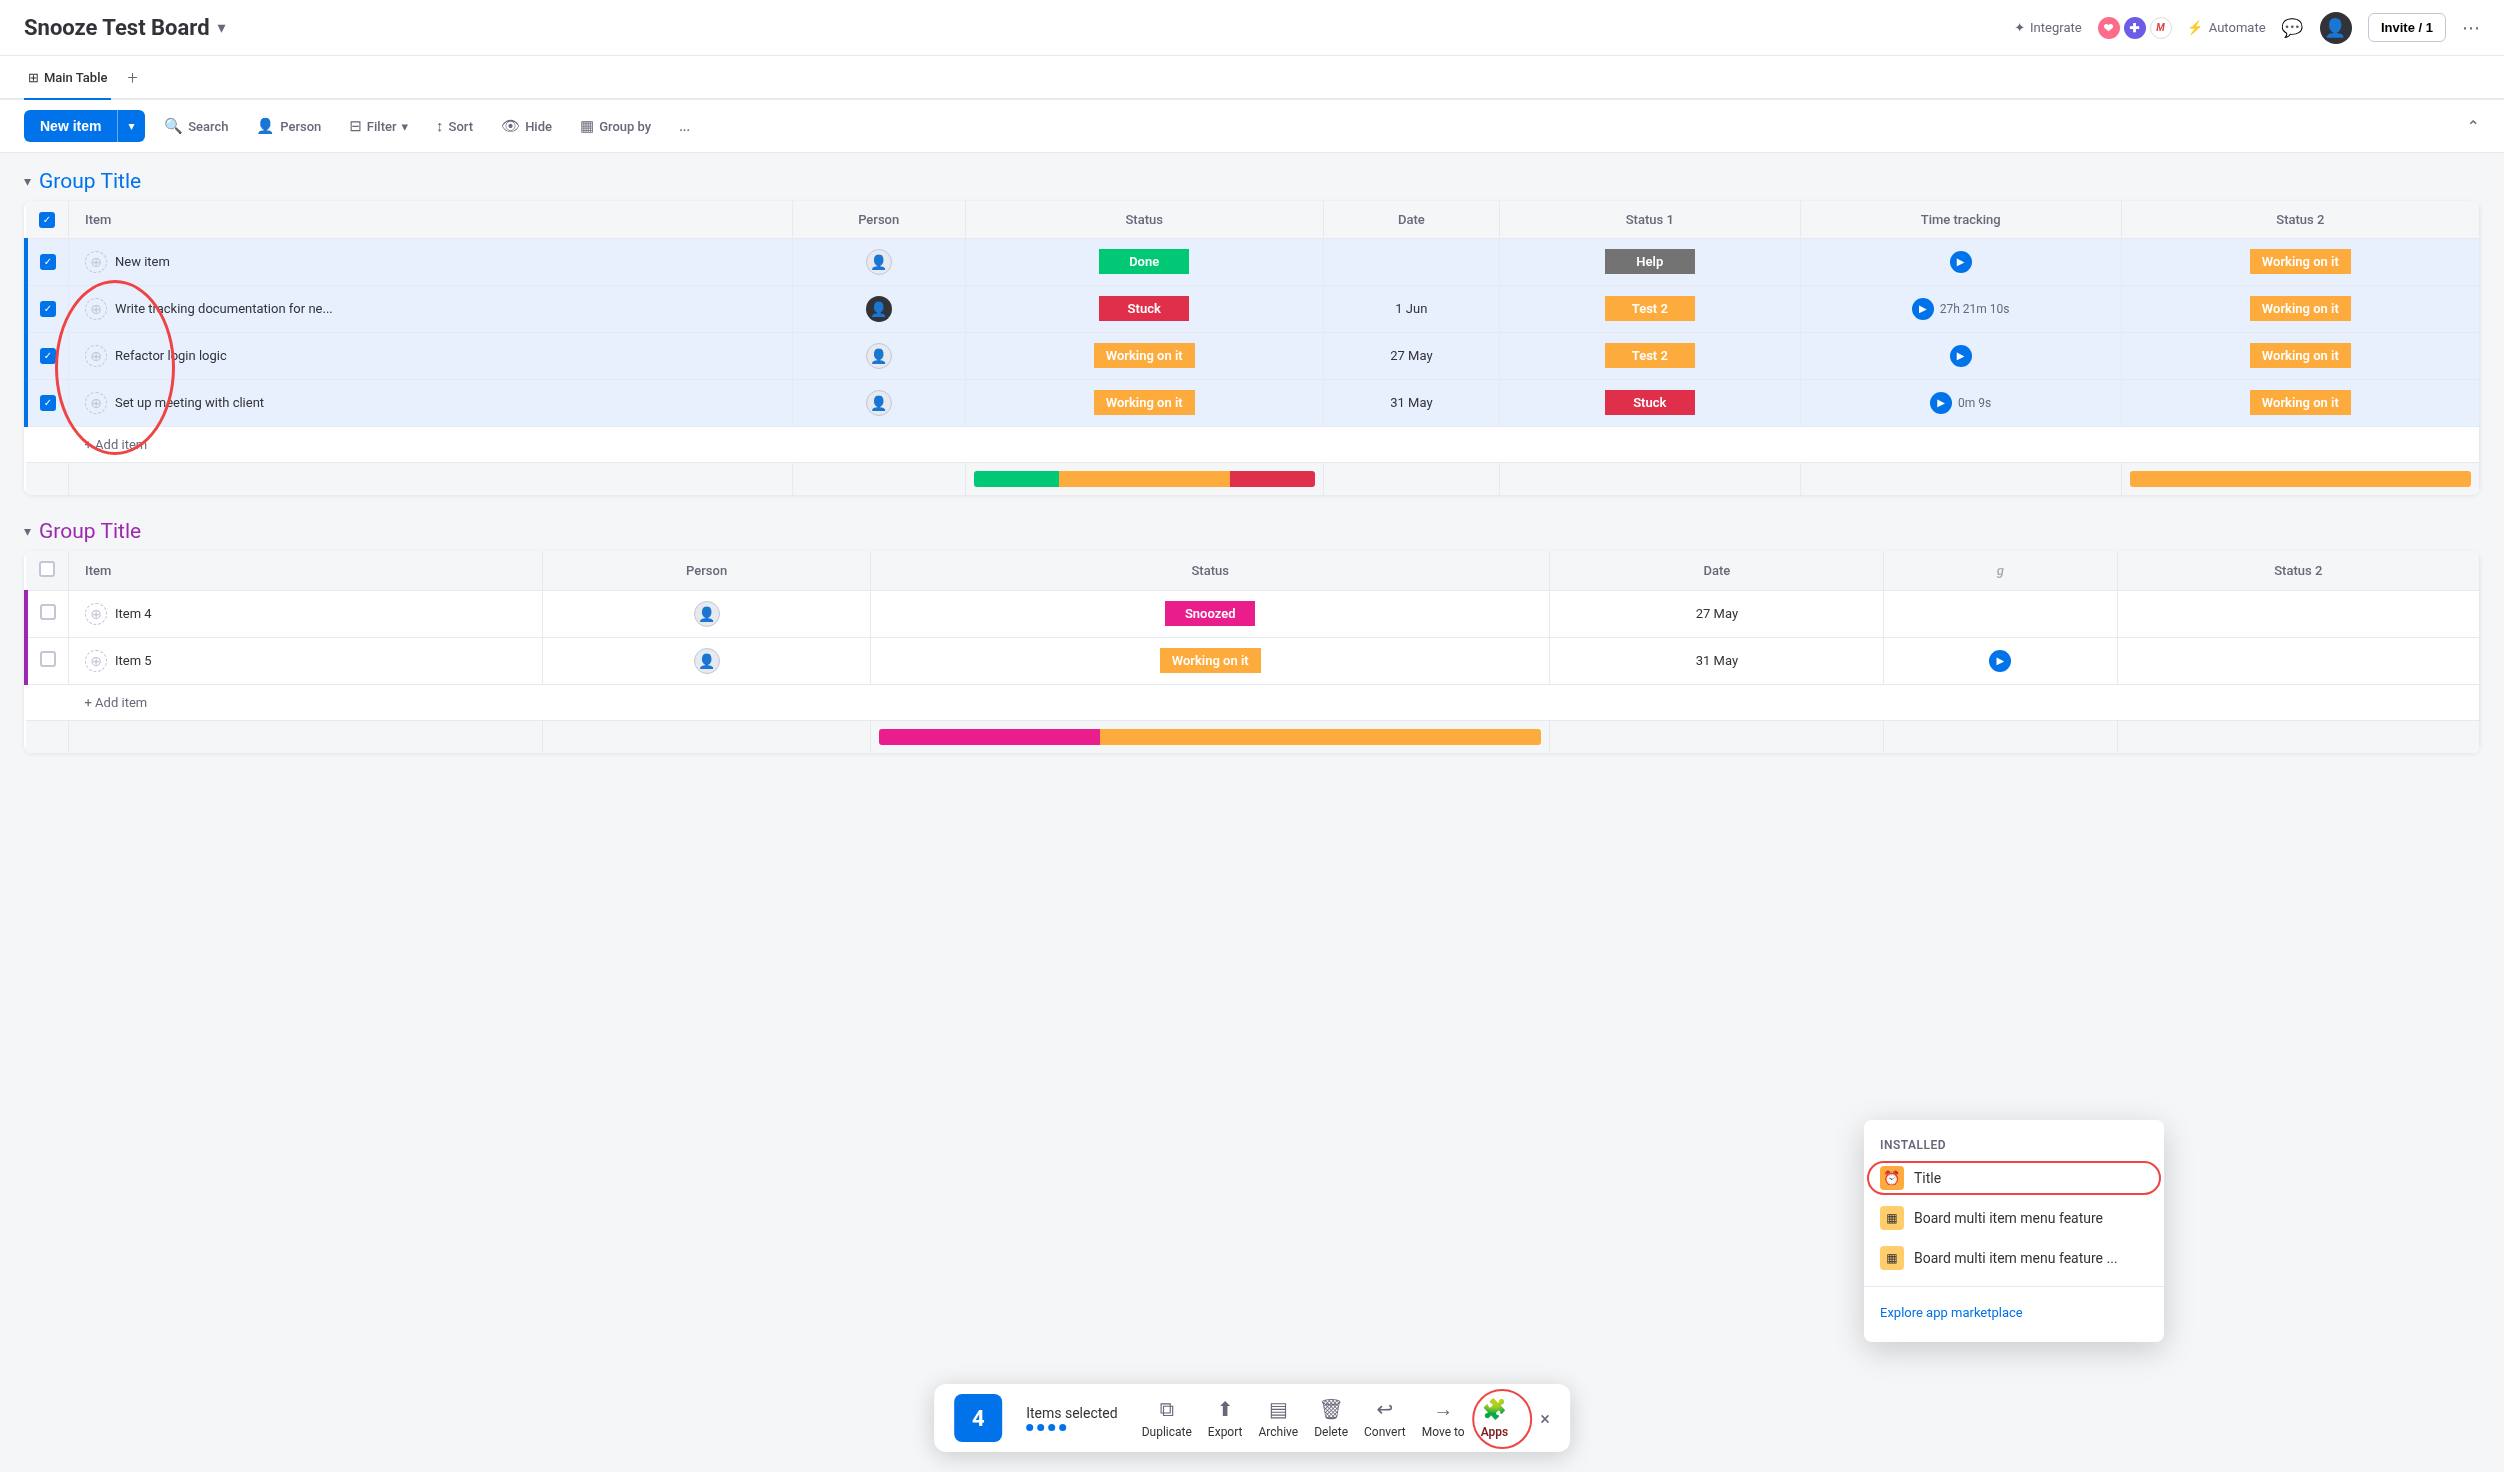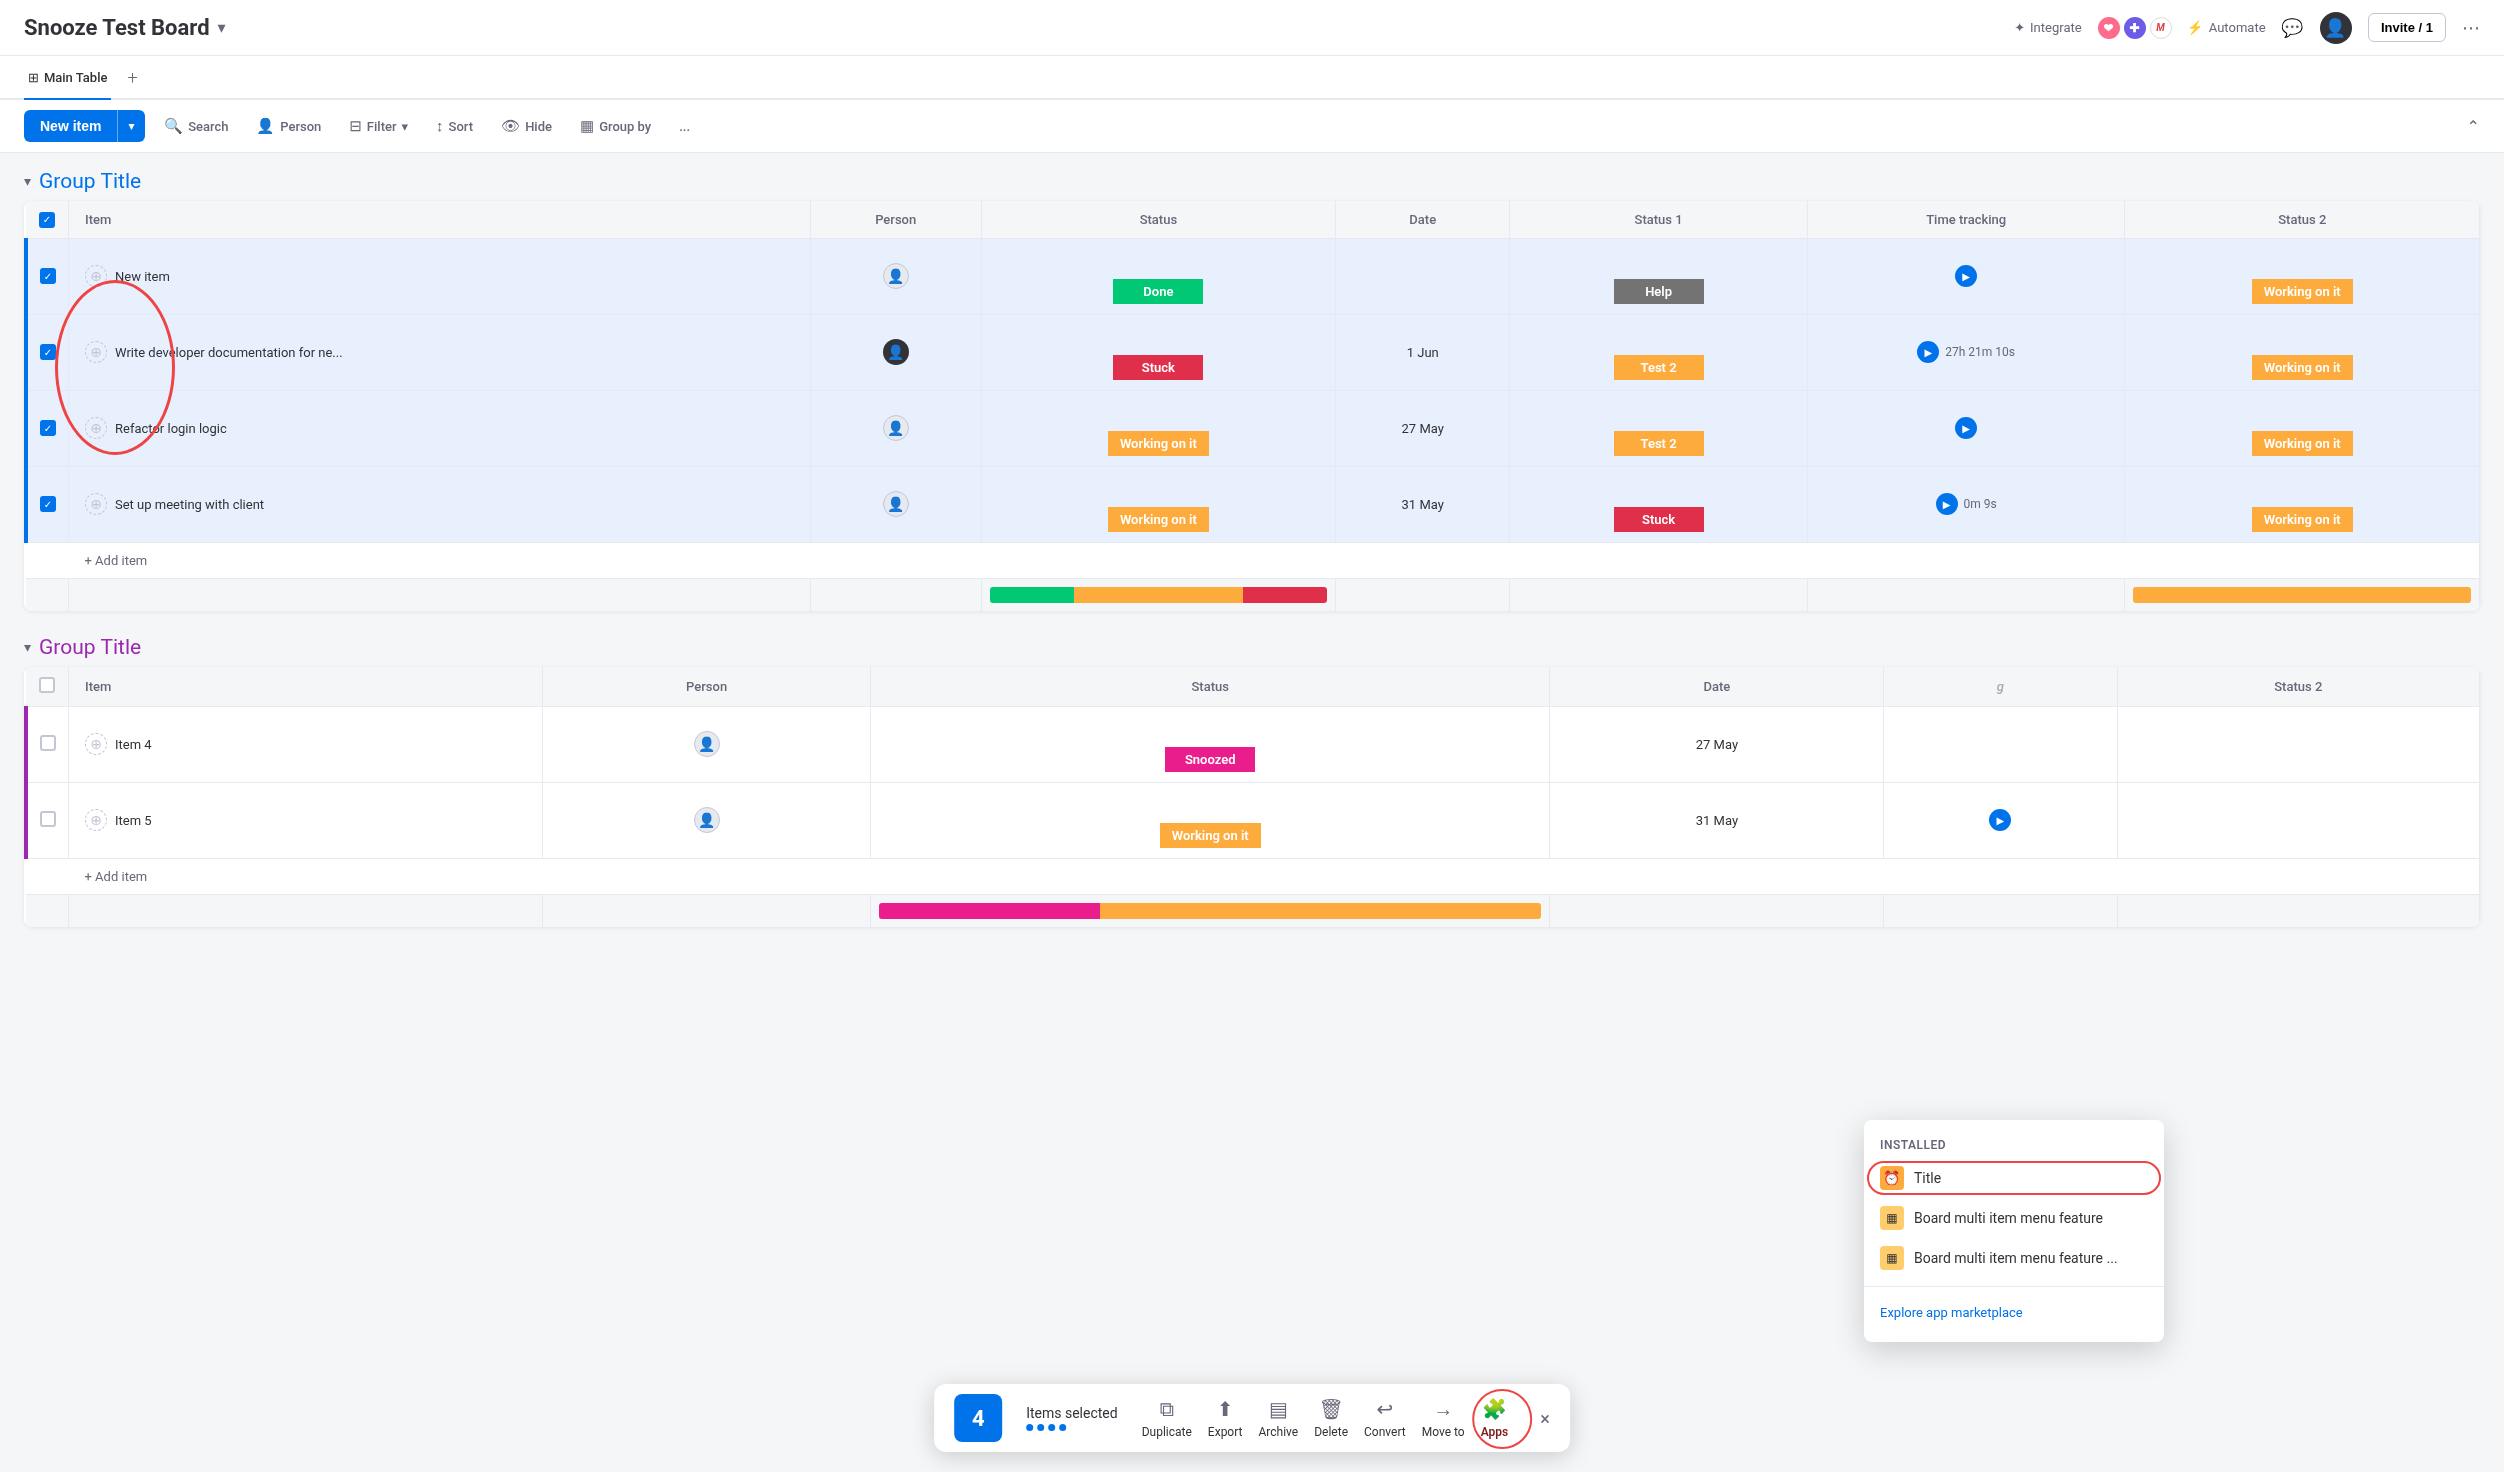--- a/index.html
+++ b/index.html
@@ -215,21 +215,20 @@
     .checkbox.checked { background: #0073ea; border-color: #0073ea; color: white; font-size: 10px; }
 
     .status-badge {
       border-radius: 0;
       padding: 5px 12px;
       font-size: 13px;
       font-weight: 600;
       color: white;
       display: inline-block;
       min-width: 90px;
-      margin-top: 30px;
     }
     .status-done { background: #00c875; }
     .status-stuck { background: #df2f4a; }
     .status-working { background: #fdab3d; }
     .status-snoozed { background: #e91e8c; }
     .status-help { background: #737373; }
     .status-test2 { background: #fdab3d; }
     .status-stuck-red { background: #df2f4a; }
 
     .person-icon {
@@ -531,21 +530,21 @@
           </td>
         </tr>
 
         <tr class="row-selected left-bar-blue">
           <td>
             <div class="checkbox checked">✓</div>
           </td>
           <td class="item-name">
             <div style="display:flex;align-items:center;gap:8px;">
               <span class="add-person-icon">⊕</span>
-              <span>Write developer documentation for ne...</span>
+              <span>Write tracking documentation for ne...</span>
             </div>
           </td>
           <td>
             <div class="person-avatar">👤</div>
           </td>
           <td>
             <span class="status-badge status-stuck">Stuck</span>
           </td>
           <td>1 Jun</td>
           <td>

